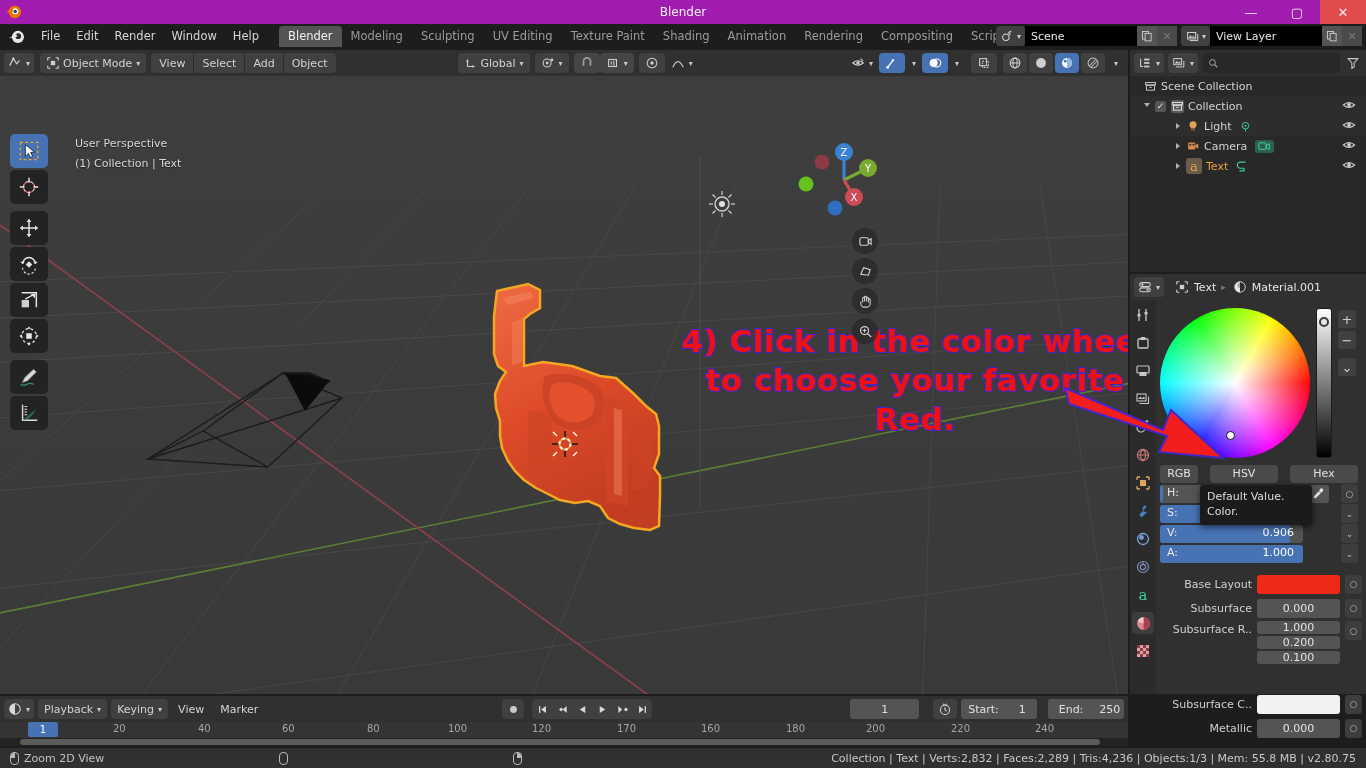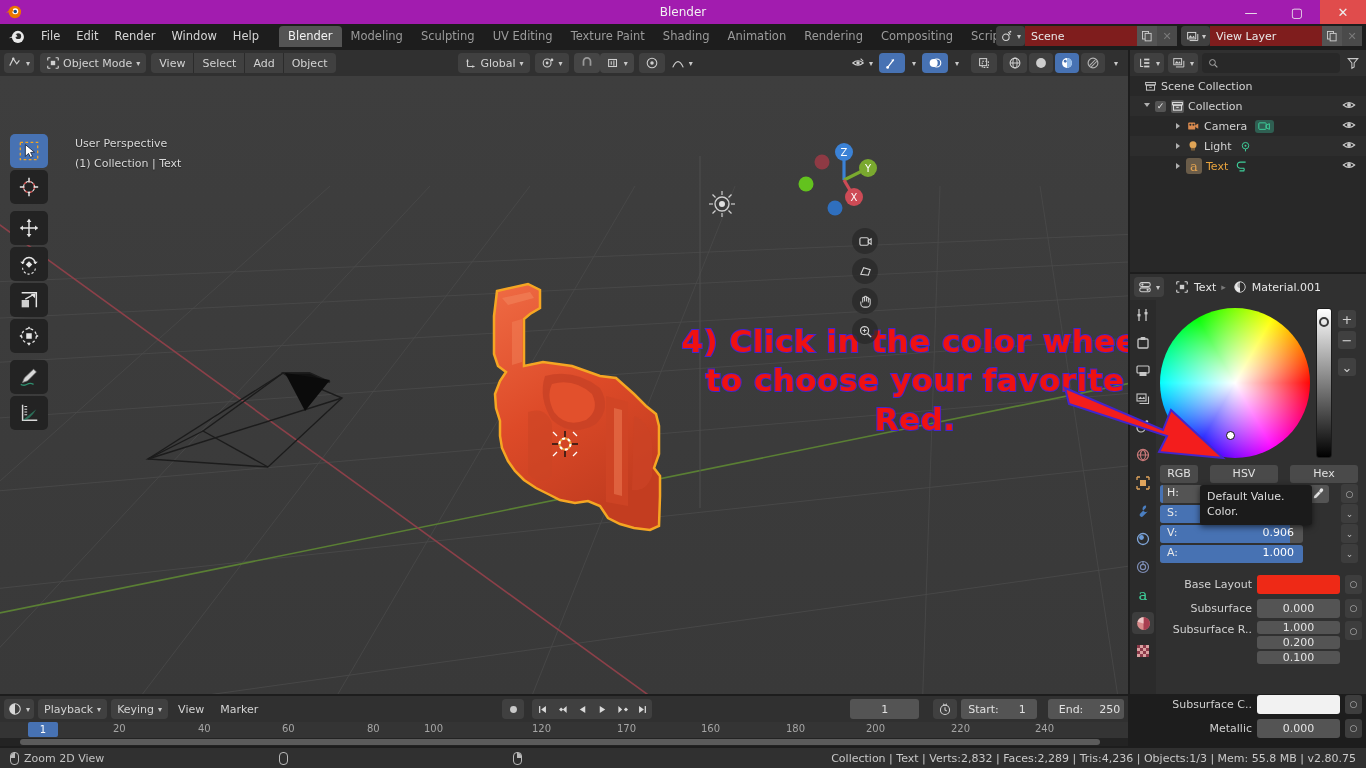--- a/index.html
+++ b/index.html
@@ -39,21 +39,21 @@
   .ws-tab {
     padding: 3px 9px; font-size: 11.5px; color: #9b9b9b;
     border-radius: 4px 4px 0 0; height: 21px; line-height: 15px;
   }
   .ws-tab.active { background: #545454; color: #f2f2f2; }
   .ws-plus { padding: 2px 7px; color: #bbb; font-size: 13px; }
   .topbar-right { position: absolute; right: 4px; top: 2px; display: flex; align-items:center; gap: 4px;}
   .id-block { display: flex; align-items: center; background: #282828; border-radius: 4px; height: 20px; }
   .id-icon-btn { display:flex; align-items:center; background:#404040; border-radius:4px; height:20px;
                  padding: 0 4px 0 5px; gap:2px;}
-  .id-field { background: #7f1d1d; height: 20px; min-width: 112px; display: flex; align-items: center;
+  .id-field { background: #000000; height: 20px; min-width: 112px; display: flex; align-items: center;
               padding: 0 6px; color: #e8e8e8; font-size: 11px; border-radius: 0; }
   .id-btn { width: 20px; height: 20px; display:flex; align-items:center; justify-content:center;
             background:#545454; color:#cfcfcf; }
   .id-btn.dim { color: #7a7a7a; background: #4a4a4a;}
 
   
   #viewport {
     position: absolute; top: 50px; left: 0; width: 1128px; height: 644px;
     background: #3b3b3b; overflow: hidden;
   }
@@ -682,56 +682,56 @@
     </svg>
     <span class="out-label">Collection</span>
     <span class="out-eye">
       <svg width="14" height="14" viewBox="0 0 16 16">
         <path d="M1.5 8 q6.5 -5.5 13 0 q-6.5 5.5 -13 0 Z" fill="none" stroke="#cacaca" stroke-width="1.2"></path>
         <circle cx="8" cy="8" r="2.2" fill="#cacaca"></circle>
       </svg>
     </span>
   </div>
 
+  <div class="out-row alt" style="padding-left:46px;">
+    <span class="tri" style="margin-right:6px"></span>
+    <svg width="14" height="14" viewBox="0 0 16 16">
+      <circle cx="8" cy="6.5" r="4" fill="#e0a456"></circle>
+      <rect x="6" y="10" width="4" height="3" fill="#c98b3c"></rect>
+      <path d="M6.2 11.2 h3.6 M6.2 12.4 h3.6" stroke="#3a3a3a" stroke-width=".9"></path>
+    </svg>
+    <span class="out-label">Light</span>
+    <span style="margin-left:8px;display:flex;">
+      <svg width="13" height="13" viewBox="0 0 16 16">
+        <circle cx="8" cy="7" r="4" fill="none" stroke="#3ecf9a" stroke-width="1.2"></circle>
+        <circle cx="8" cy="7" r="1.2" fill="#3ecf9a"></circle>
+        <path d="M8 11 v3" stroke="#3ecf9a" stroke-width="1.2"></path>
+      </svg>
+    </span>
+    <span class="out-eye">
+      <svg width="14" height="14" viewBox="0 0 16 16">
+        <path d="M1.5 8 q6.5 -5.5 13 0 q-6.5 5.5 -13 0 Z" fill="none" stroke="#cacaca" stroke-width="1.2"></path>
+        <circle cx="8" cy="8" r="2.2" fill="#cacaca"></circle>
+      </svg>
+    </span>
+  </div>
+
   <div class="out-row" style="padding-left:46px;">
     <span class="tri" style="margin-right:6px"></span>
     <svg width="14" height="14" viewBox="0 0 16 16">
       <rect x="2.5" y="4" width="8" height="8" rx="1" fill="#d98a4f"></rect>
       <circle cx="5" cy="6.5" r="1.2" fill="#2b2b2b"></circle>
         <circle cx="8.5" cy="6.5" r="1.2" fill="#2b2b2b"></circle>
       <path d="M10.5 7 L14 5 v6 l-3.5 -2 Z" fill="#d98a4f"></path>
     </svg>
     <span class="out-label">Camera</span>
     <span style="margin-left:8px;background:#2f5f52;border-radius:3px;padding:1px 3px;display:flex;">
       <svg width="13" height="11" viewBox="0 0 16 13">
         <rect x="1" y="2" width="9" height="8" rx="1" fill="none" stroke="#3ecf9a" stroke-width="1.2"></rect>
         <path d="M10 5 L14 3 v7 l-4 -2 Z" fill="none" stroke="#3ecf9a" stroke-width="1.2"></path>
-      </svg>
-    </span>
-    <span class="out-eye">
-      <svg width="14" height="14" viewBox="0 0 16 16">
-        <path d="M1.5 8 q6.5 -5.5 13 0 q-6.5 5.5 -13 0 Z" fill="none" stroke="#cacaca" stroke-width="1.2"></path>
-        <circle cx="8" cy="8" r="2.2" fill="#cacaca"></circle>
-      </svg>
-    </span>
-  </div>
-
-  <div class="out-row alt" style="padding-left:46px;">
-    <span class="tri" style="margin-right:6px"></span>
-    <svg width="14" height="14" viewBox="0 0 16 16">
-      <circle cx="8" cy="6.5" r="4" fill="#e0a456"></circle>
-      <rect x="6" y="10" width="4" height="3" fill="#c98b3c"></rect>
-      <path d="M6.2 11.2 h3.6 M6.2 12.4 h3.6" stroke="#3a3a3a" stroke-width=".9"></path>
-    </svg>
-    <span class="out-label">Light</span>
-    <span style="margin-left:8px;display:flex;">
-      <svg width="13" height="13" viewBox="0 0 16 16">
-        <circle cx="8" cy="7" r="4" fill="none" stroke="#3ecf9a" stroke-width="1.2"></circle>
-        <circle cx="8" cy="7" r="1.2" fill="#3ecf9a"></circle>
-        <path d="M8 11 v3" stroke="#3ecf9a" stroke-width="1.2"></path>
       </svg>
     </span>
     <span class="out-eye">
       <svg width="14" height="14" viewBox="0 0 16 16">
         <path d="M1.5 8 q6.5 -5.5 13 0 q-6.5 5.5 -13 0 Z" fill="none" stroke="#cacaca" stroke-width="1.2"></path>
         <circle cx="8" cy="8" r="2.2" fill="#cacaca"></circle>
       </svg>
     </span>
   </div>
 
@@ -1075,21 +1075,21 @@
       <span style="margin-left:16px;">250</span>
     </div>
   </div>
 
   <div id="tl-scrub">
     <div id="playhead">1</div>
     <div class="tick" style="left:113px">20</div>
     <div class="tick" style="left:198px">40</div>
     <div class="tick" style="left:282px">60</div>
     <div class="tick" style="left:367px">80</div>
-    <div class="tick" style="left:424px">100</div>
+    <div class="tick" style="left:448px">100</div>
     <div class="tick" style="left:532px">120</div>
     <div class="tick" style="left:617px">170</div>
     <div class="tick" style="left:701px">160</div>
     <div class="tick" style="left:786px">180</div>
     <div class="tick" style="left:866px">200</div>
     <div class="tick" style="left:951px">220</div>
     <div class="tick" style="left:1035px">240</div>
   </div>
   <div id="tl-scrollbar">
     <div id="tl-scroll-thumb"></div>

